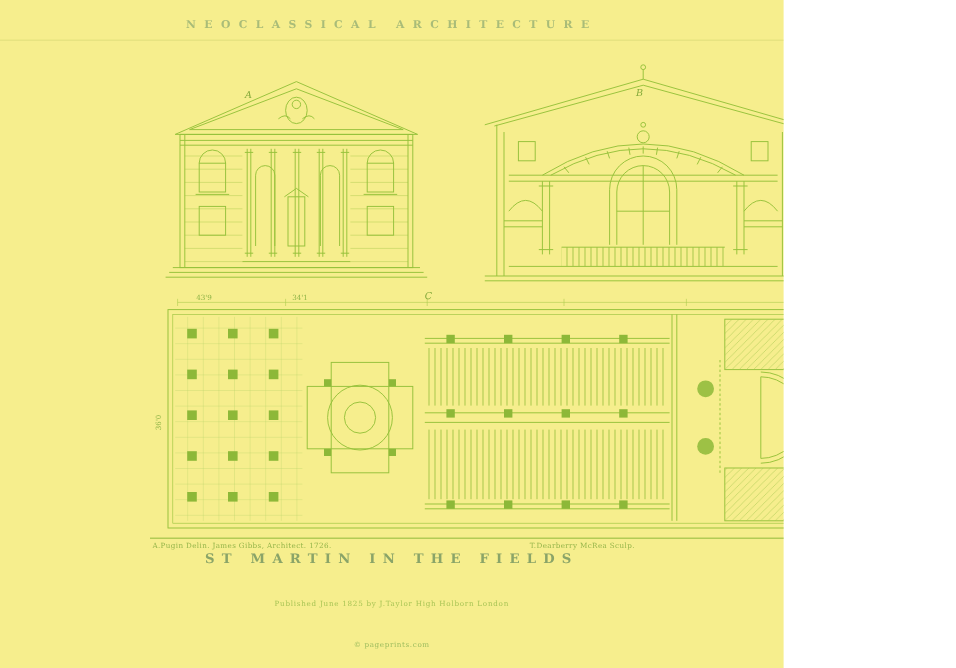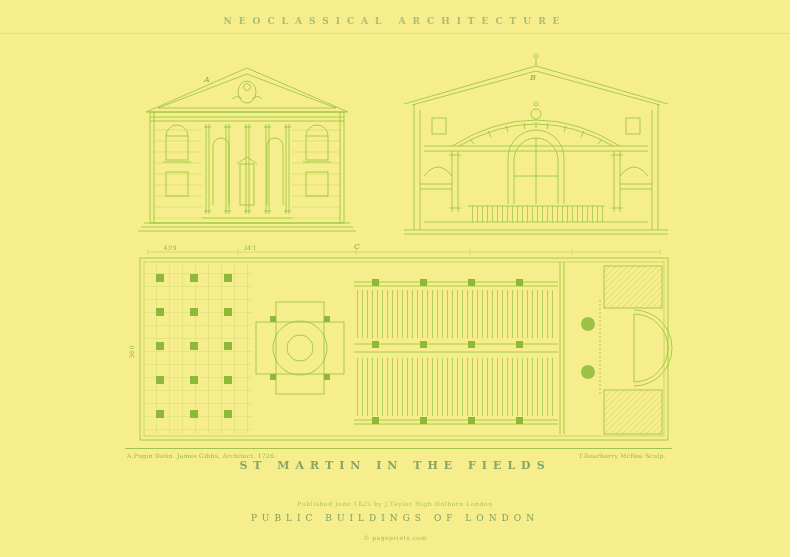--- a/index.html
+++ b/index.html
@@ -1,17 +1,17 @@
 <!DOCTYPE html>
 <html><head>
 <meta charset="utf-8">
 <style>
   html,body { margin:0; padding:0; }
   .page {
-    position:relative; width:790px; height:557px;
+    position:relative; width:653px; height:557px;
     background:#f6ee8d; overflow:hidden;
     font-family:"DejaVu Serif", serif;
   }
   .center-text { position:absolute; left:0; right:0; text-align:center; }
   .header-title { top:16px; font-size:9px; letter-spacing:7px; color:#a9bc78; font-weight:bold; }
   .header-rule { position:absolute; top:33px; left:0; right:0; height:1px; background:#e3e07e; }
   .plate-title { top:459px; font-size:11px; letter-spacing:6px; color:#8aa468; font-weight:bold; }
   .plate-subtitle { top:482px; font-size:9.5px; letter-spacing:1.5px; color:#9cbe4c; font-variant:small-caps; }
   .publication-line { top:500px; font-size:6px; letter-spacing:0.6px; color:#a8c455; }
   .series-line { top:513px; font-size:9px; letter-spacing:5px; color:#7e9e60; }
@@ -204,15 +204,14 @@
     <text x="134" y="352" font-size="6" fill="#8fb447" text-anchor="middle" transform="rotate(-90 134 352)">36'0</text>
   </svg>
 
   <div class="ground-line"></div>
 
   <div class="credit credit-left">A.Pugin Delin. James Gibbs, Architect. 1726.</div>
   <div class="credit credit-right">T.Dearberry McRea Sculp.</div>
 
   <div class="center-text plate-title">ST MARTIN IN THE FIELDS</div>
   <div class="center-text publication-line">Published June 1825 by J.Taylor High Holborn London</div>
-  <div class="center-text series-line">PUBLIC BUILDINGS OF LONDON</div>
   <div class="center-text copyright-line">© pageprints.com</div>
 </div>
 
 </body></html>

